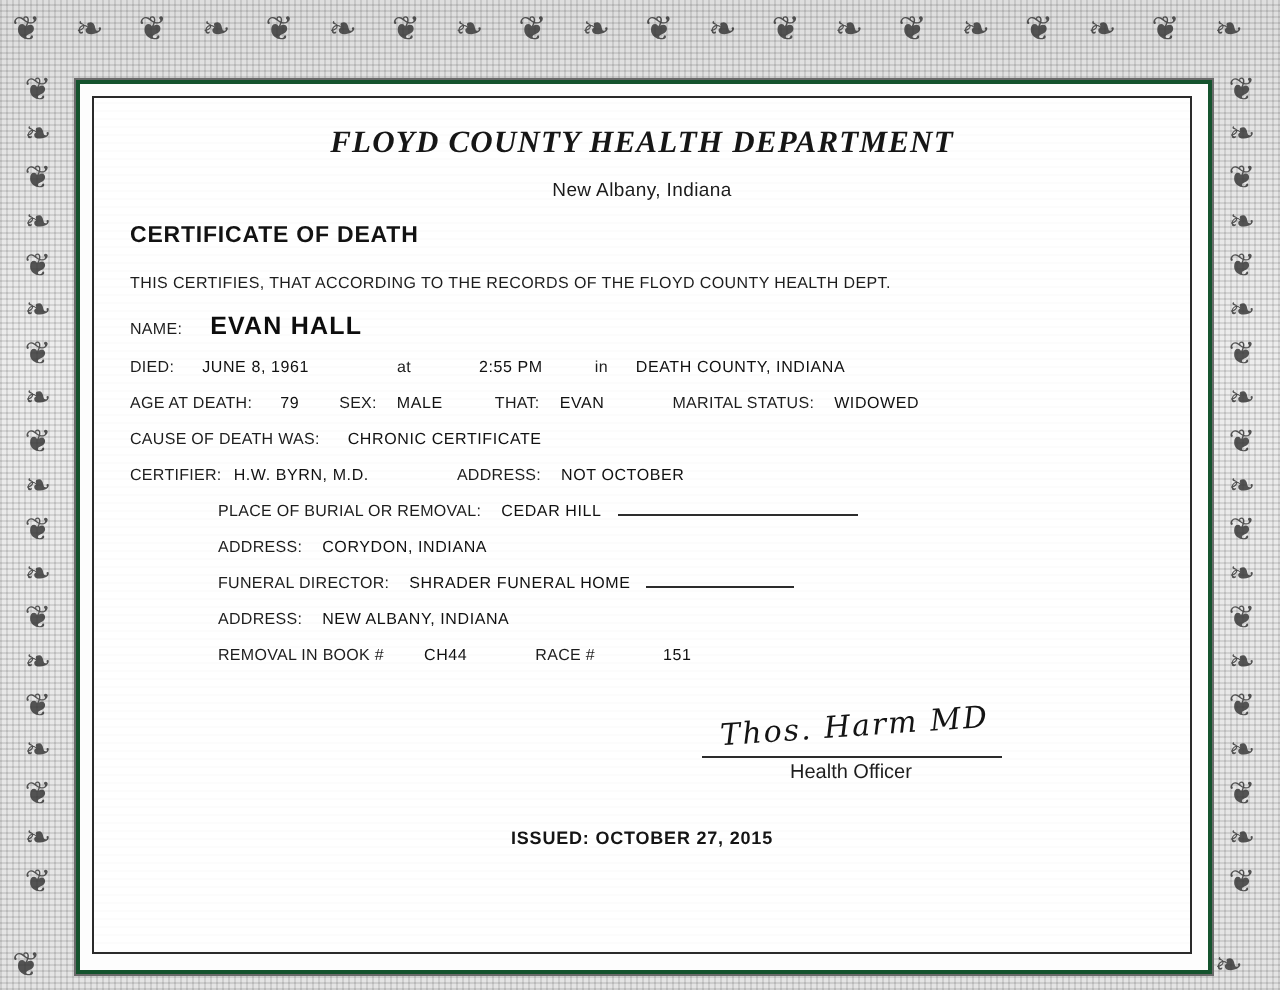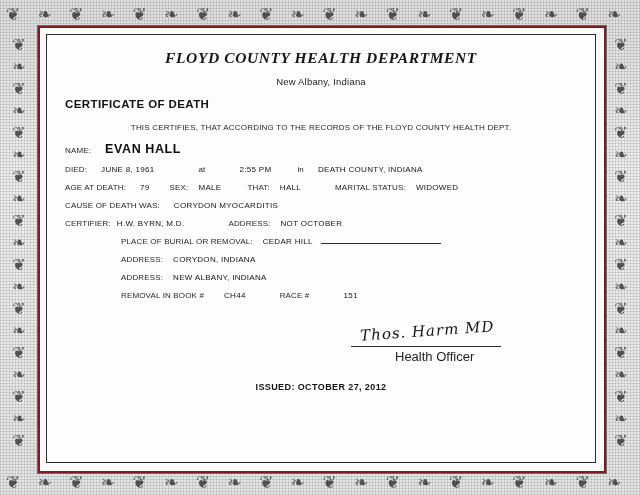--- a/index.html
+++ b/index.html
@@ -59,25 +59,25 @@
     opacity: .8;
     text-align: center;
     overflow: hidden;
     user-select: none;
   }
 
   
   #doc {
     position: absolute;
     left: 38px;
-    top: 26px;
+    top: 40px;
     width: 564px;
     height: 443px;
     background: #fdfdfd;
-    border: 2px solid #7f1d1d;
+    border: 2px solid #14532d;
     box-shadow: 0 0 0 1px #6a6a6a;
   }
   #doc-inner {
     position: absolute;
     left: 6px; top: 6px;
     width: 548px; height: 427px;
     border: 1px solid #2a2a2a;
     background: #ffffff;
     overflow: hidden;
   }
@@ -113,21 +113,20 @@
     font-size: 11.5px;
     letter-spacing: .4px;
     color: #121212;
     margin-top: 11px;
   }
   .certifies {
     font-size: 8px;
     color: #1d1d1d;
     margin-top: 13px;
     letter-spacing: .2px;
-    text-align: center;
   }
 
   .row {
     position: relative;
     display: flex;
     align-items: baseline;
     margin-top: 9px;
     font-size: 8px;
     color: #1c1c1c;
     letter-spacing: .15px;
@@ -148,21 +147,21 @@
   .gap6 { width: 6px; }
   .gap10 { width: 10px; }
   .gap14 { width: 14px; }
   .gap20 { width: 20px; }
   .gap26 { width: 26px; }
   .gap34 { width: 34px; }
   .gap44 { width: 44px; }
 
   .name-row { margin-top: 10px; align-items: baseline; }
 
-  .indent { margin-left: 56px; }
+  .indent { margin-left: 44px; }
 
   .rule {
     flex: 1 1 auto;
     border-bottom: 1px solid #2c2c2c;
     height: 0;
     margin-left: 8px;
     margin-bottom: 2px;
     min-width: 10px;
   }
   .rule.short { flex: 0 0 74px; }
@@ -188,21 +187,21 @@
     position: absolute;
     left: 286px;
     top: 24px;
     width: 150px;
     border-bottom: 1px solid #2b2b2b;
   }
   .sig-label {
     position: absolute;
     left: 330px;
     top: 27px;
-    font-size: 13px;
+    font-size: 10px;
     color: #1d1d1d;
   }
   .issued {
     text-align: center;
     font-size: 9px;
     color: #141414;
     letter-spacing: .4px;
     margin-top: 6px;
     font-weight: bold;
   }
@@ -288,31 +287,31 @@
           <span class="lbl">AGE AT DEATH:</span>
           <span class="gap14"></span>
           <span class="val">79</span>
           <span class="gap20"></span>
           <span class="lbl">SEX:</span>
           <span class="gap10"></span>
           <span class="val">MALE</span>
           <span class="gap26"></span>
           <span class="lbl">THAT:</span>
           <span class="gap10"></span>
-          <span class="val">HALL</span>
+          <span class="val">EVAN</span>
           <span class="gap34"></span>
           <span class="lbl">MARITAL STATUS:</span>
           <span class="gap10"></span>
           <span class="val">WIDOWED</span>
         </div>
 
         <div class="row">
           <span class="lbl">CAUSE OF DEATH WAS:</span>
           <span class="gap14"></span>
-          <span class="val">CORYDON MYOCARDITIS</span>
+          <span class="val">CHRONIC CERTIFICATE</span>
         </div>
 
         <div class="row">
           <span class="lbl">CERTIFIER:</span>
           <span class="gap6"></span>
           <span class="val">H.W. BYRN, M.D.</span>
           <span class="gap44"></span>
           <span class="lbl">ADDRESS:</span>
           <span class="gap10"></span>
           <span class="val">NOT OCTOBER</span>
@@ -325,20 +324,26 @@
           <span class="rule mid"></span>
         </div>
 
         <div class="row indent">
           <span class="lbl">ADDRESS:</span>
           <span class="gap10"></span>
           <span class="val">CORYDON, INDIANA</span>
         </div>
 
 
+        <div class="row indent">
+          <span class="lbl">FUNERAL DIRECTOR:</span>
+          <span class="gap10"></span>
+          <span class="val">SHRADER FUNERAL HOME</span>
+          <span class="rule short"></span>
+        </div>
 
         <div class="row indent">
           <span class="lbl">ADDRESS:</span>
           <span class="gap10"></span>
           <span class="val">NEW ALBANY, INDIANA</span>
         </div>
 
         <div class="row indent">
           <span class="lbl">REMOVAL IN BOOK #</span>
           <span class="gap20"></span>
@@ -348,18 +353,18 @@
           <span class="gap34"></span>
           <span class="val">151</span>
         </div>
 
         <div class="sig-area">
           <div class="signature">Thos. Harm MD</div>
           <div class="sig-rule"></div>
           <div class="sig-label">Health Officer</div>
         </div>
 
-        <div class="issued">ISSUED:  OCTOBER 27, 2012</div>
+        <div class="issued">ISSUED:  OCTOBER 27, 2015</div>
 
       </div>
     </div>
   </div>
 </div>
 
 </body></html>

